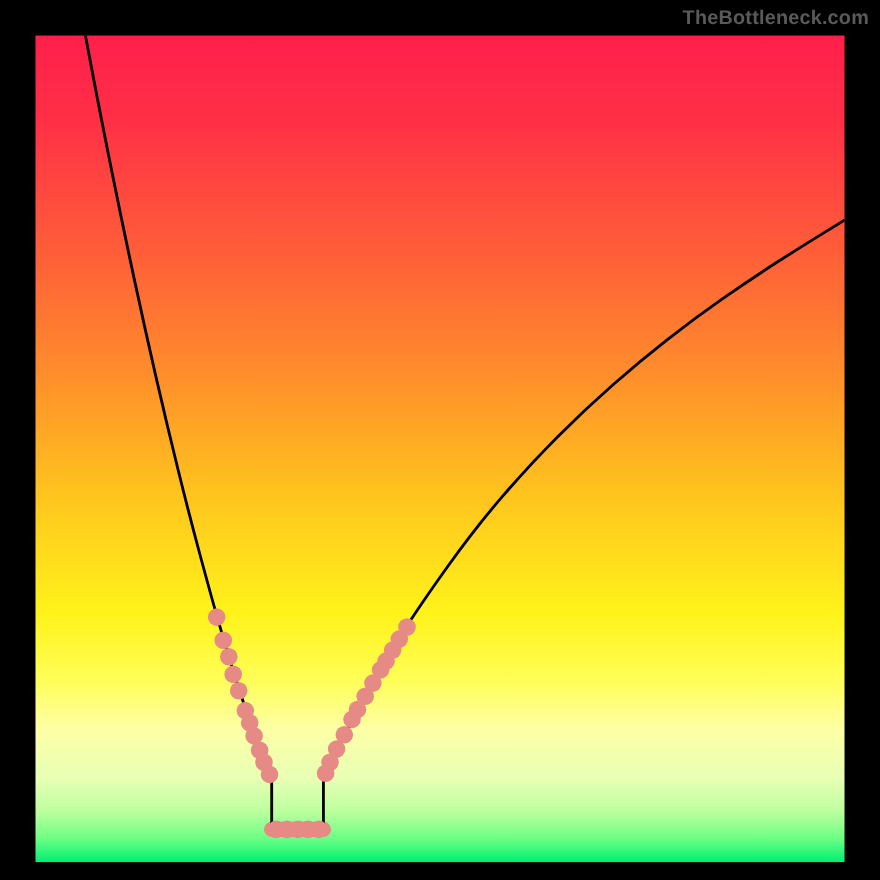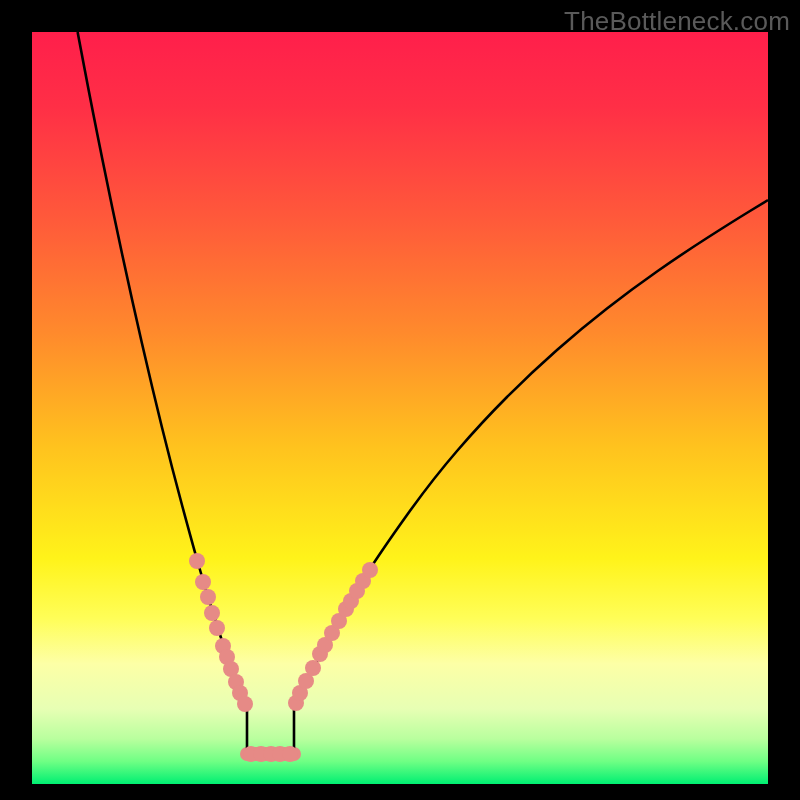--- a/index.html
+++ b/index.html
@@ -26,23 +26,23 @@
   }
   .gradient {
     position: absolute;
     inset: 0;
   }
   .watermark {
     position: absolute;
     top: 6px;
     right: 10px;
     color: #5a5a5a;
-    font-size: 26px;
+    font-size: 18px;
     letter-spacing: 0.2px;
-    font-weight: 400;
+    font-weight: 700;
     z-index: 30;
   }
   svg.curve {
     position: absolute;
     inset: 0;
     z-index: 10;
   }
 </style>
 </head>
 <body>

